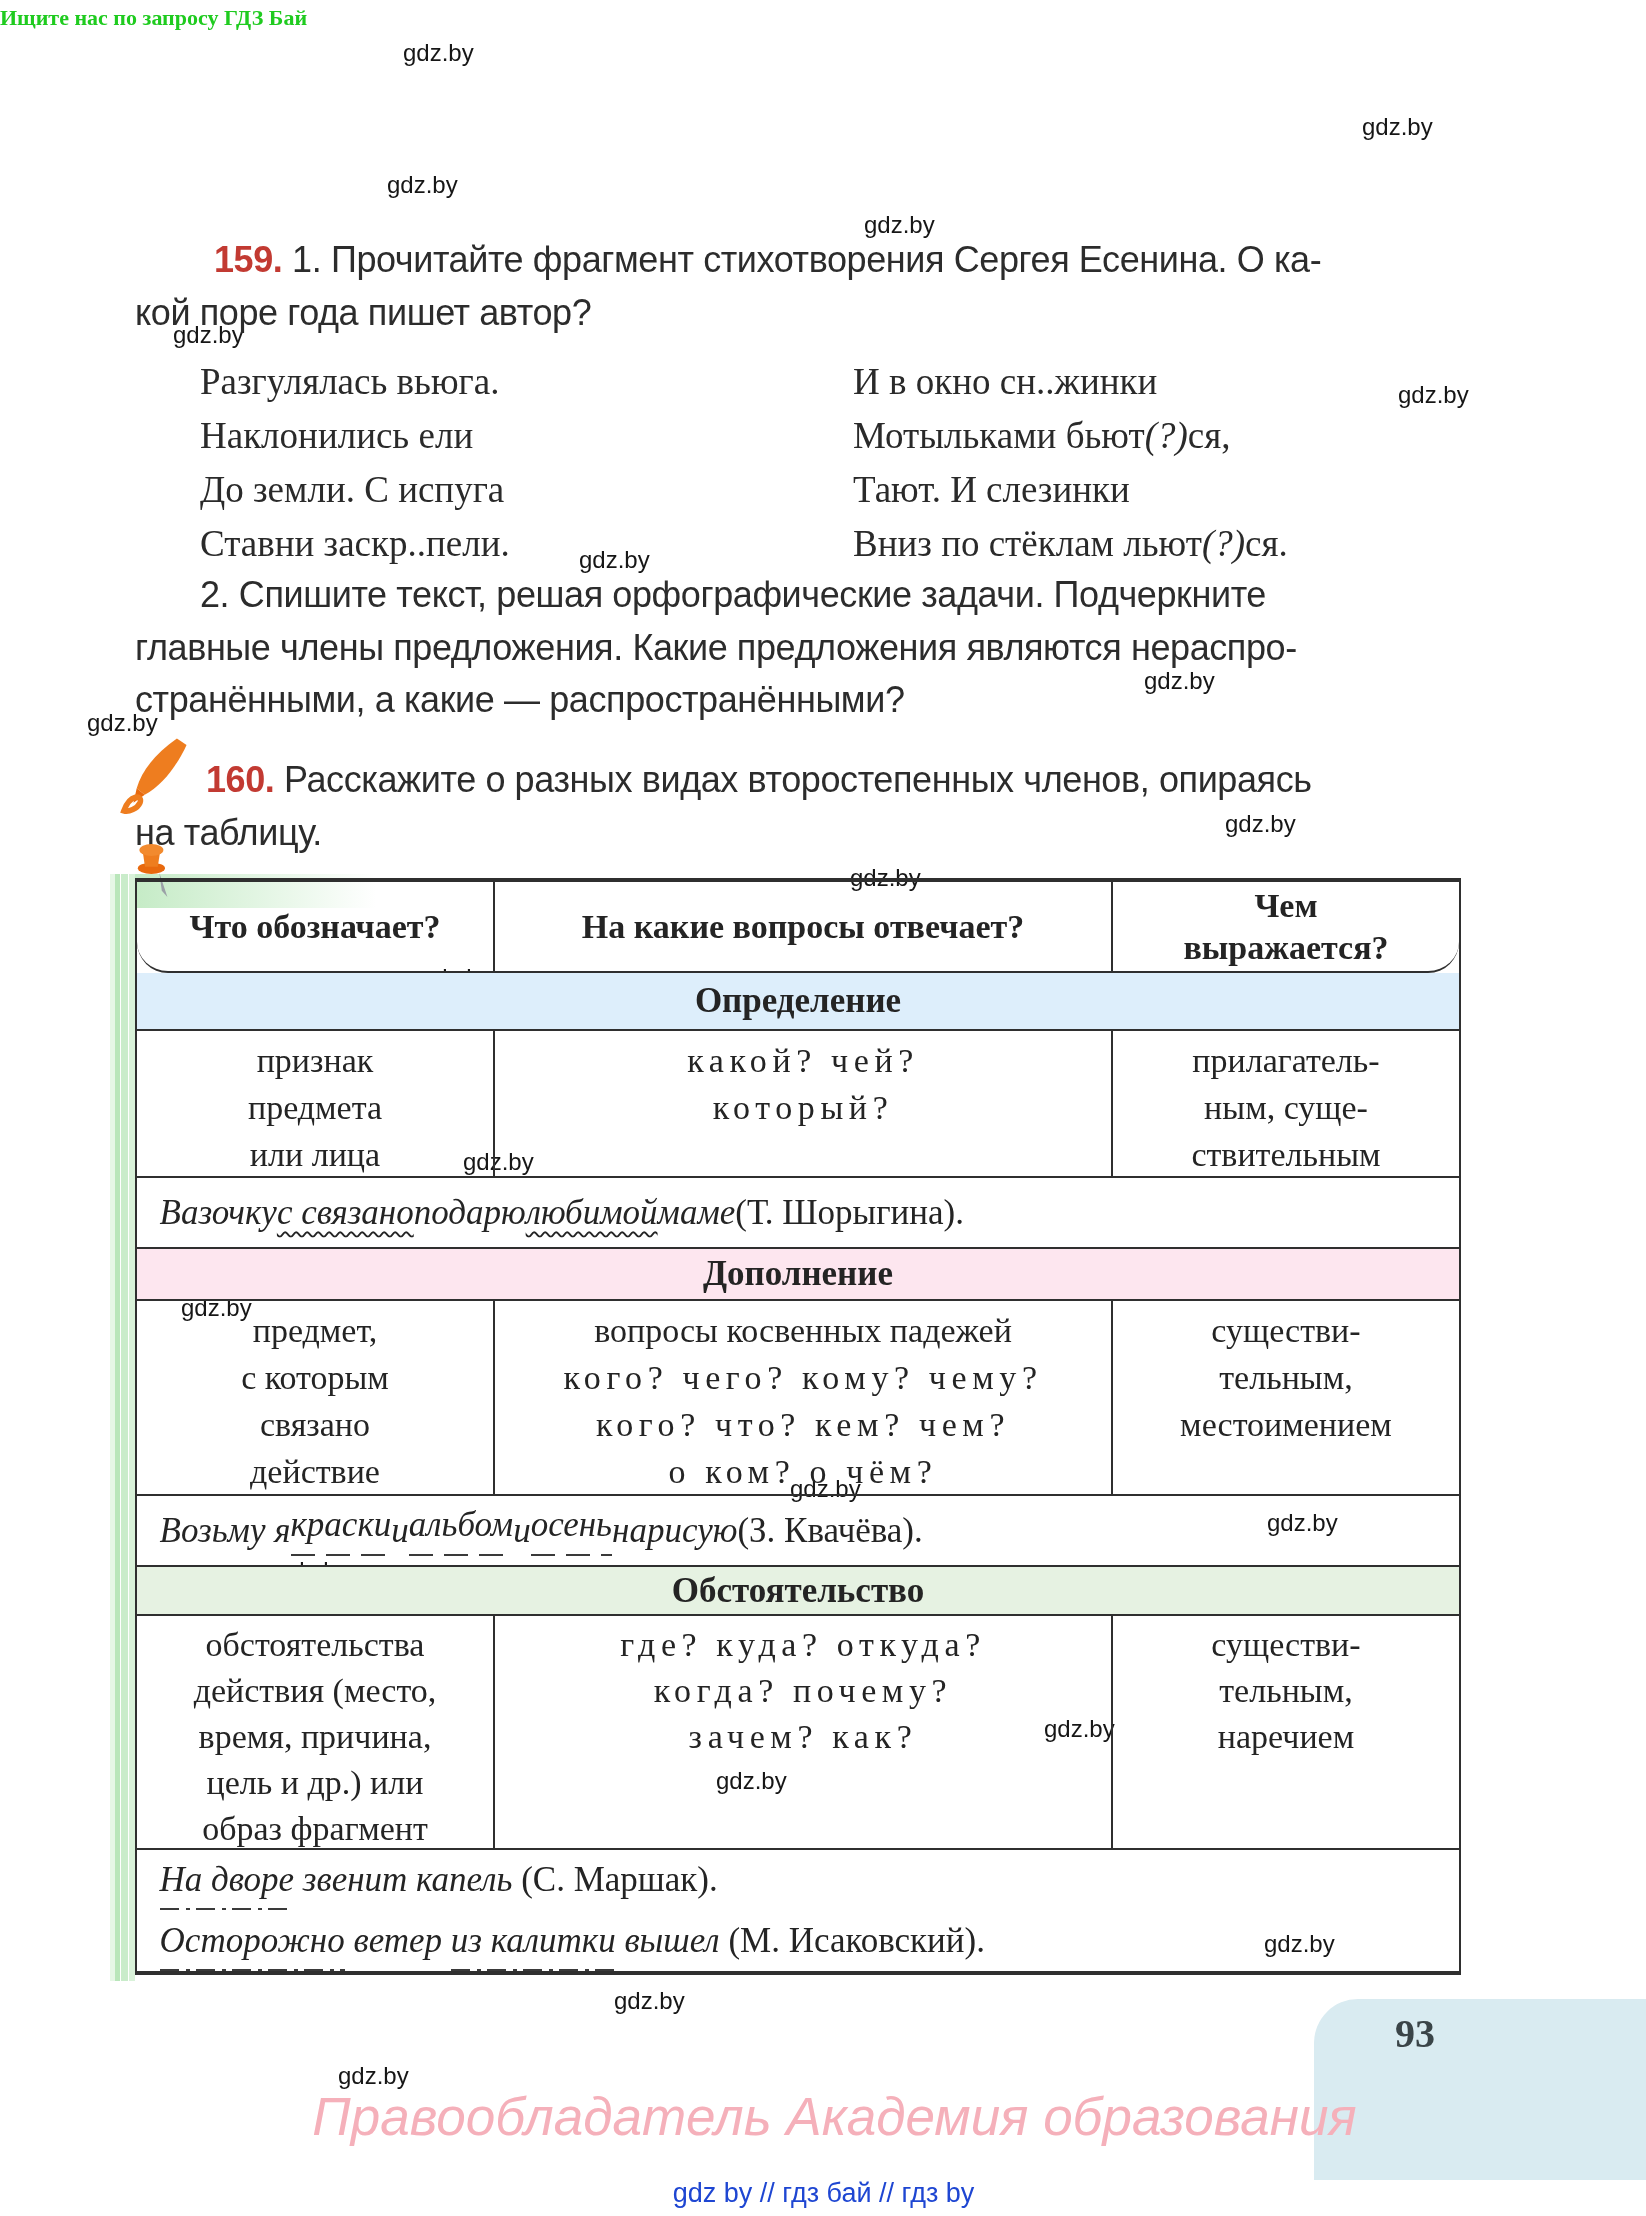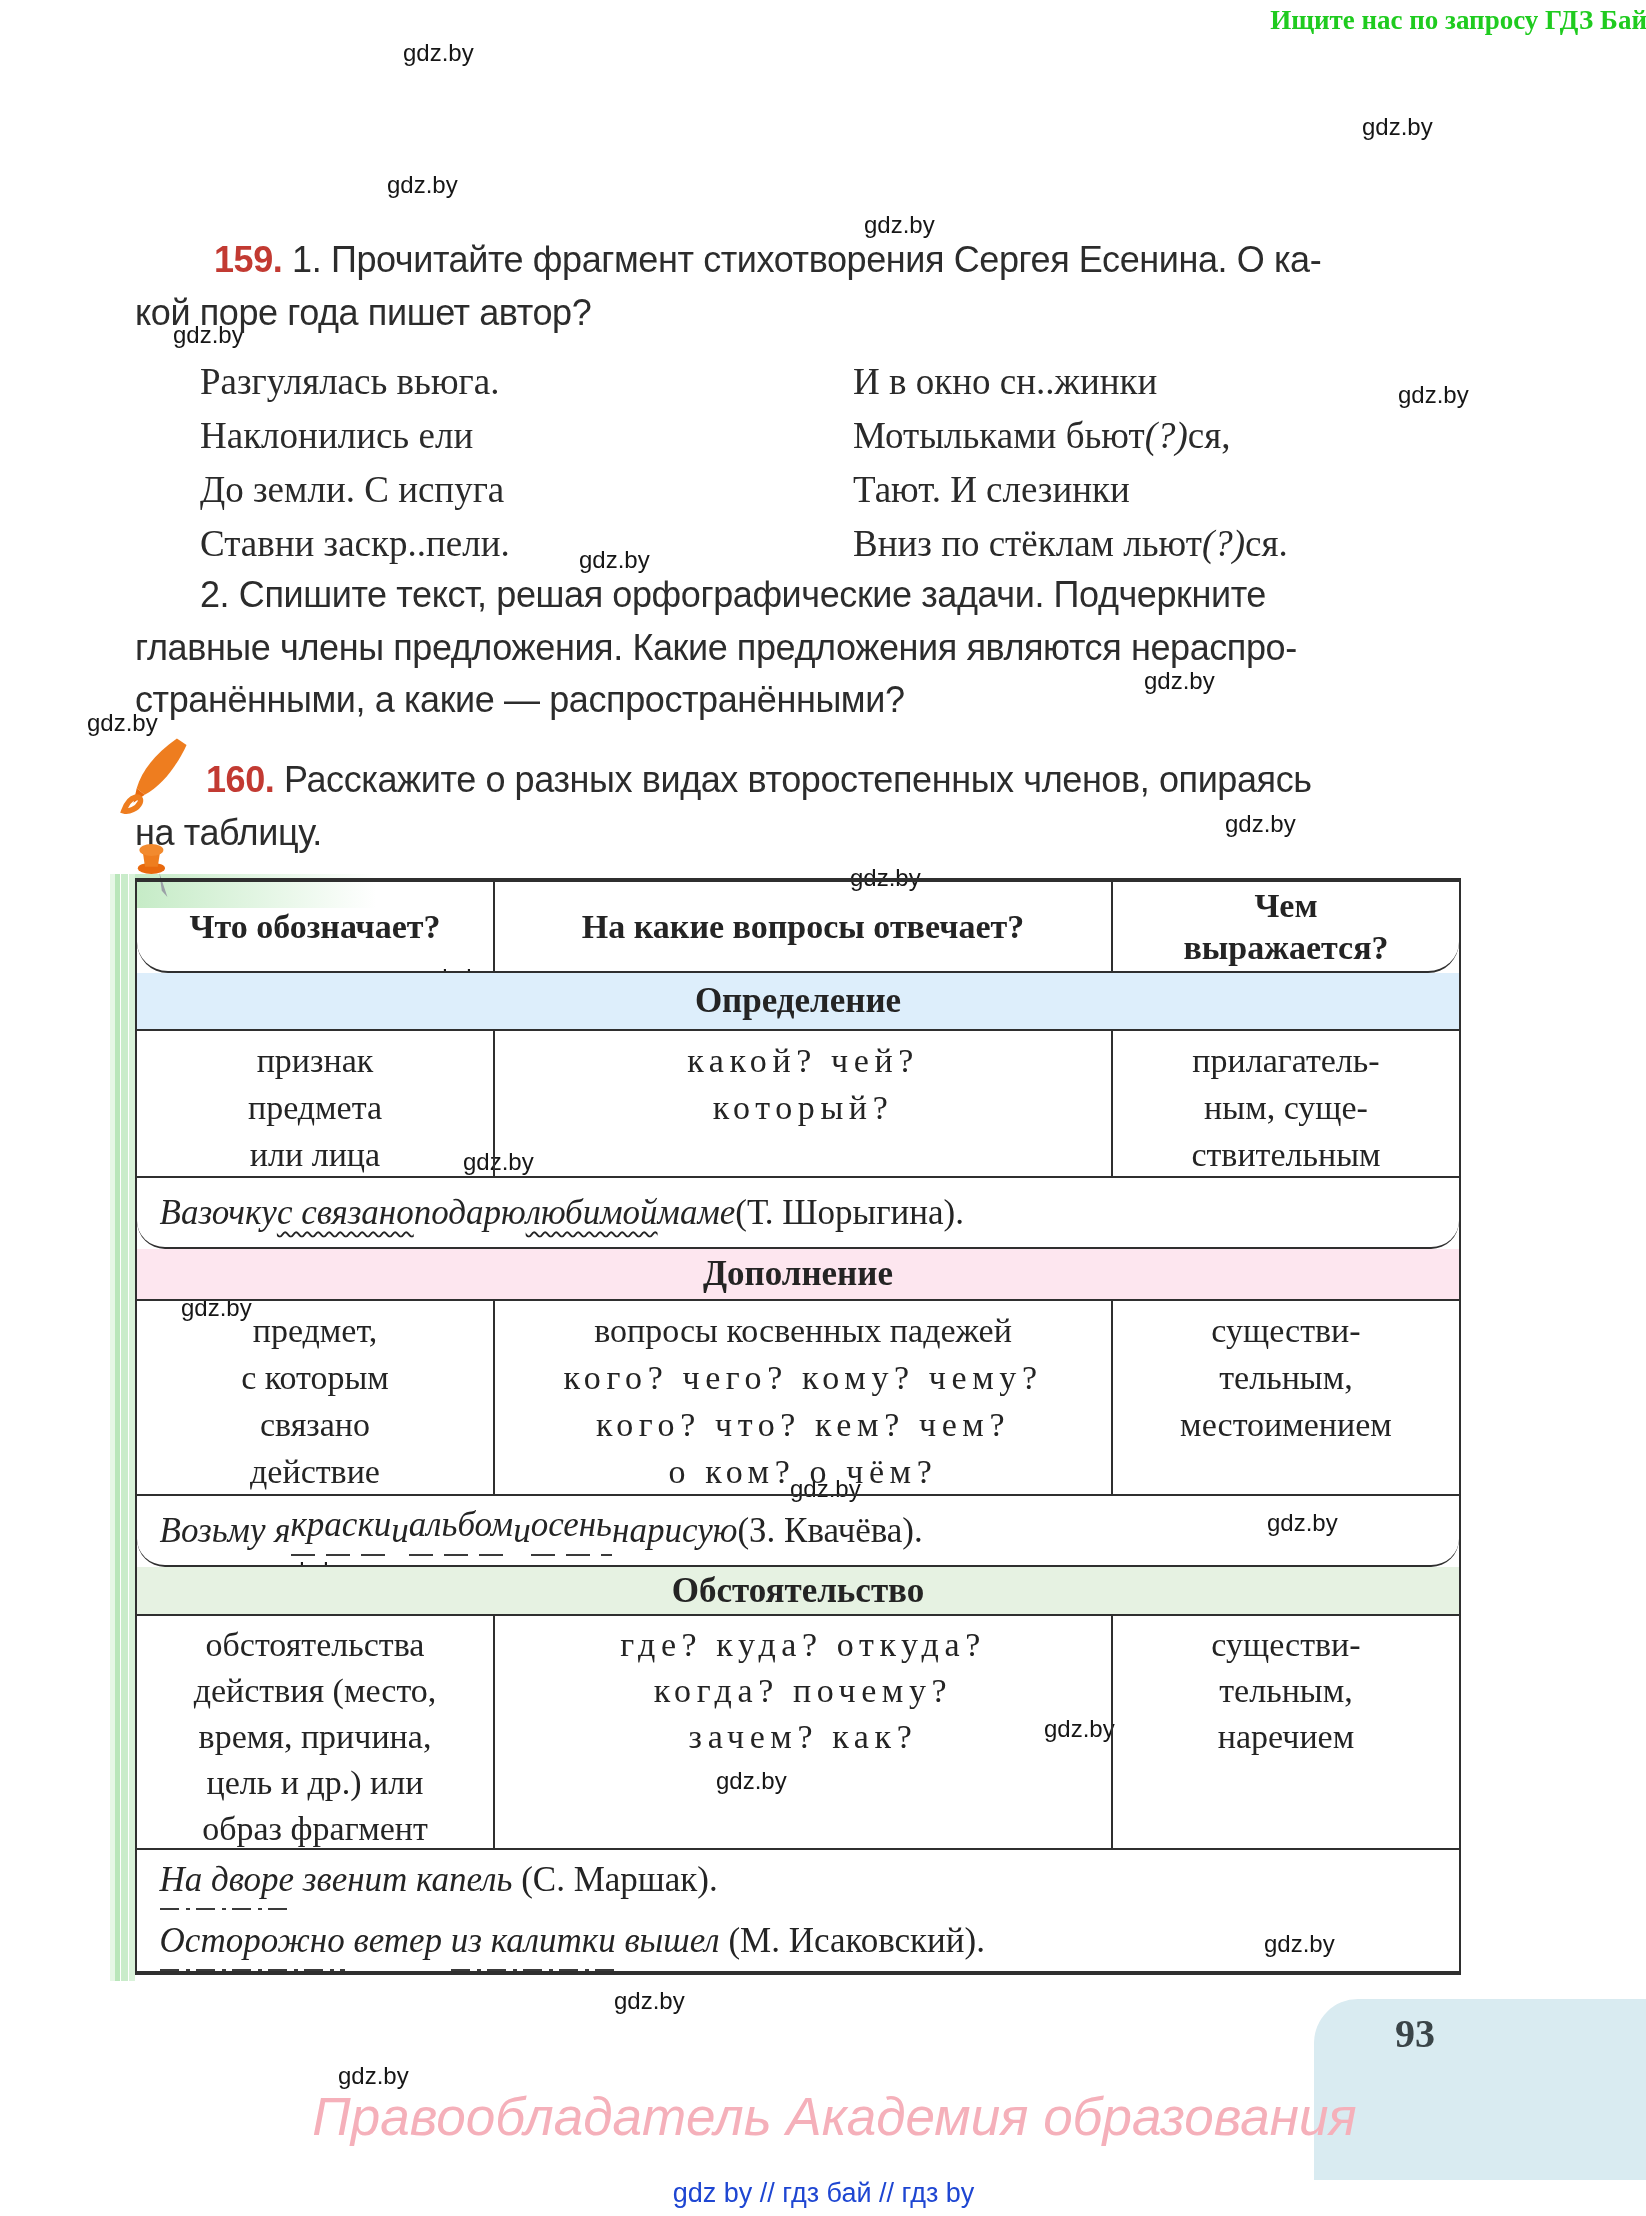--- a/index.html
+++ b/index.html
@@ -1,20 +1,20 @@
 <!DOCTYPE html>
 <html style="font-size:13px"><head>
 <meta charset="utf-8">
 <style>
   html,body{margin:0;padding:0;background:#ffffff;}
   .page{position:relative;width:1647px;height:2216px;background:#ffffff;overflow:hidden;
         font-family:"Liberation Serif",serif;color:#262626;}
   .abs{position:absolute;white-space:nowrap;}
   .sans{font-family:"Liberation Sans",sans-serif;}
-  .promo{width:100%;text-align:right;top:4.8px;left:0;font-size:27px;color:#1fcb1f;font-weight:bold;}
+  .promo{width:100%;text-align:left;top:4.8px;left:0;font-size:22px;color:#1fcb1f;font-weight:bold;}
   .wm{position:absolute;font-family:"Liberation Sans",sans-serif;font-size:24px;color:#161616;white-space:nowrap;}
   .bodyline{font-size:36px;color:#2c2c2c;letter-spacing:-0.4px;}
   .rednum{color:#c23a32;font-weight:bold;}
   .poemcol{font-size:37px;line-height:54px;color:#2a2a2a;}
   .poemcol .q{font-style:italic;}
   
   .tbl{position:absolute;left:135px;top:878px;width:1326px;box-sizing:border-box;
        border:2.4px solid #2f2f2f;border-top-width:4.8px;border-bottom-width:4px;font-size:34px;color:#242424;}
   .trow{display:flex;border-bottom:2.4px solid #2f2f2f;}
   .tc{box-sizing:border-box;}
@@ -26,21 +26,21 @@
   .band{height:56px;display:flex;align-items:center;justify-content:center;
         font-weight:bold;font-size:35px;border-bottom:2.4px solid #2f2f2f;}
   .band.b-pink{height:50px;}
   .band.b-green{height:47px;}
   .crow .tc{padding-top:6.4px;text-align:center;}
   .r1{height:145px;}.r1 .tc{line-height:47px;}
   .r2{height:193px;}.r2 .tc{line-height:47px;}
   .r3{height:232px;}.r3 .tc{line-height:46px;}
   .ls{letter-spacing:5.6px;}
   .exrow{height:69px;display:flex;align-items:center;padding-left:22.6px;
-         font-style:italic;font-size:35px;border-bottom:2.4px solid #2f2f2f;border-radius:28px;}
+         font-style:italic;font-size:35px;border-bottom:2.4px solid #2f2f2f;}
   .exrow.tall{height:121px;flex-direction:column;align-items:flex-start;justify-content:center;gap:21px;border-bottom:none;}
   .exrow.last{border-bottom:none;}
   .author{font-style:normal;}
   .u-wavy{text-decoration:underline;text-decoration-style:wavy;text-decoration-thickness:2px;text-underline-offset:7.3px;}
   .u-dash{background:repeating-linear-gradient(90deg,#3a3a3a 0 24px,rgba(0,0,0,0) 24px 35px) 0 100%/100% 2.4px no-repeat;padding-bottom:11.3px;}
   .u-dashdot{background:repeating-linear-gradient(90deg,#3a3a3a 0 19.3px,rgba(0,0,0,0) 19.3px 26px,#3a3a3a 26px 30px,rgba(0,0,0,0) 30px 36px) 0 100%/100% 2.4px no-repeat;padding-bottom:11.3px;}
   .b-blue{background:#ddeefb;}
   .b-pink{background:#fde6ef;}
   .b-green{background:#e6f2e2;}
   .stripe-v{position:absolute;left:110px;top:874px;width:25px;height:1107px;

